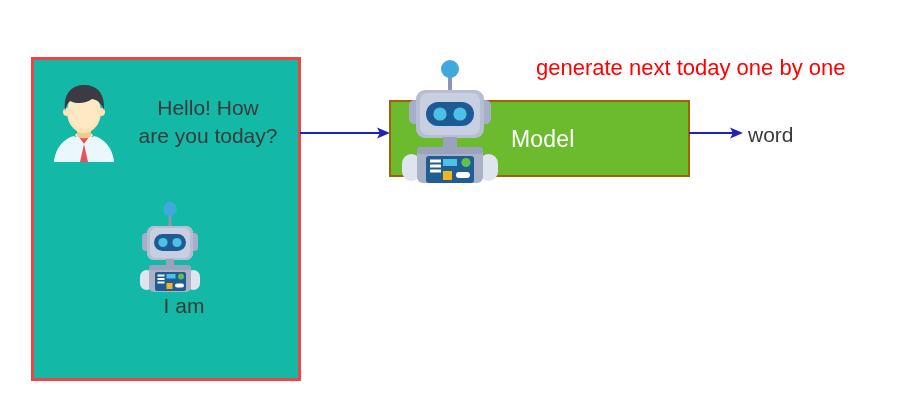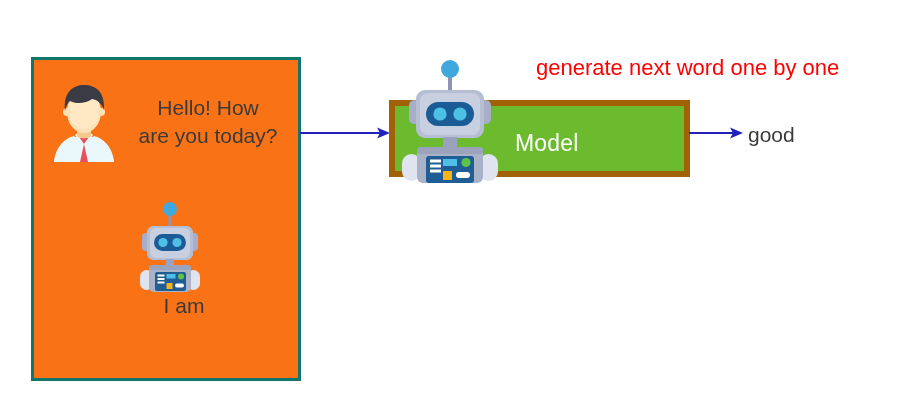--- a/index.html
+++ b/index.html
@@ -16,23 +16,23 @@
     -webkit-font-smoothing: antialiased;
   }
 
   
   #conversation-panel {
     position: absolute;
     left: 31px;
     top: 57px;
     width: 270px;
     height: 324px;
-    border: 3px solid #0f766e;
+    border: 3px solid #ef4444;
     box-sizing: border-box;
-    background: #f97316;
+    background: #14b8a6;
   }
 
   .chat-turn {
     position: absolute;
     display: flex;
     align-items: center;
   }
   #chat-turn-user  { left: 14px; top: 22px;  width: 244px; }
   #chat-turn-bot   { left: 14px; top: 140px; width: 244px; flex-direction: column; }
 
@@ -58,21 +58,21 @@
   }
 
   
   #model-block {
     position: absolute;
     left: 389px;
     top: 100px;
     width: 301px;
     height: 77px;
     background: #6cba2d;
-    border: 6px solid #a16207;
+    border: 2px solid #a16207;
     box-sizing: border-box;
   }
   #model-label {
     position: absolute;
     left: 120px;
     top: 22px;
     color: #ffffff;
     font-size: 23px;
     line-height: 30px;
     letter-spacing: .2px;
@@ -230,15 +230,15 @@
     <rect x="43" y="113" width="9" height="9" fill="#f5b417"></rect>
     <rect x="56" y="114" width="14" height="6" rx="3" fill="#ffffff"></rect>
   </svg>
 </span>
 
 <svg class="arrow-svg" id="arrow-output" width="56" height="30" viewBox="0 0 56 30" xmlns="http://www.w3.org/2000/svg">
   <line x1="0" y1="15" x2="46" y2="15" stroke="#2222bb" stroke-width="2"></line>
   <path d="M54 15 L41 9.5 L44 15 L41 20.5 Z" fill="#2222bb"></path>
 </svg>
 
-<span id="annotation-generate">generate next word one by one</span>
-
-<span id="output-word">good</span>
+<span id="annotation-generate">generate next today one by one</span>
+
+<span id="output-word">word</span>
 
 </body></html>

